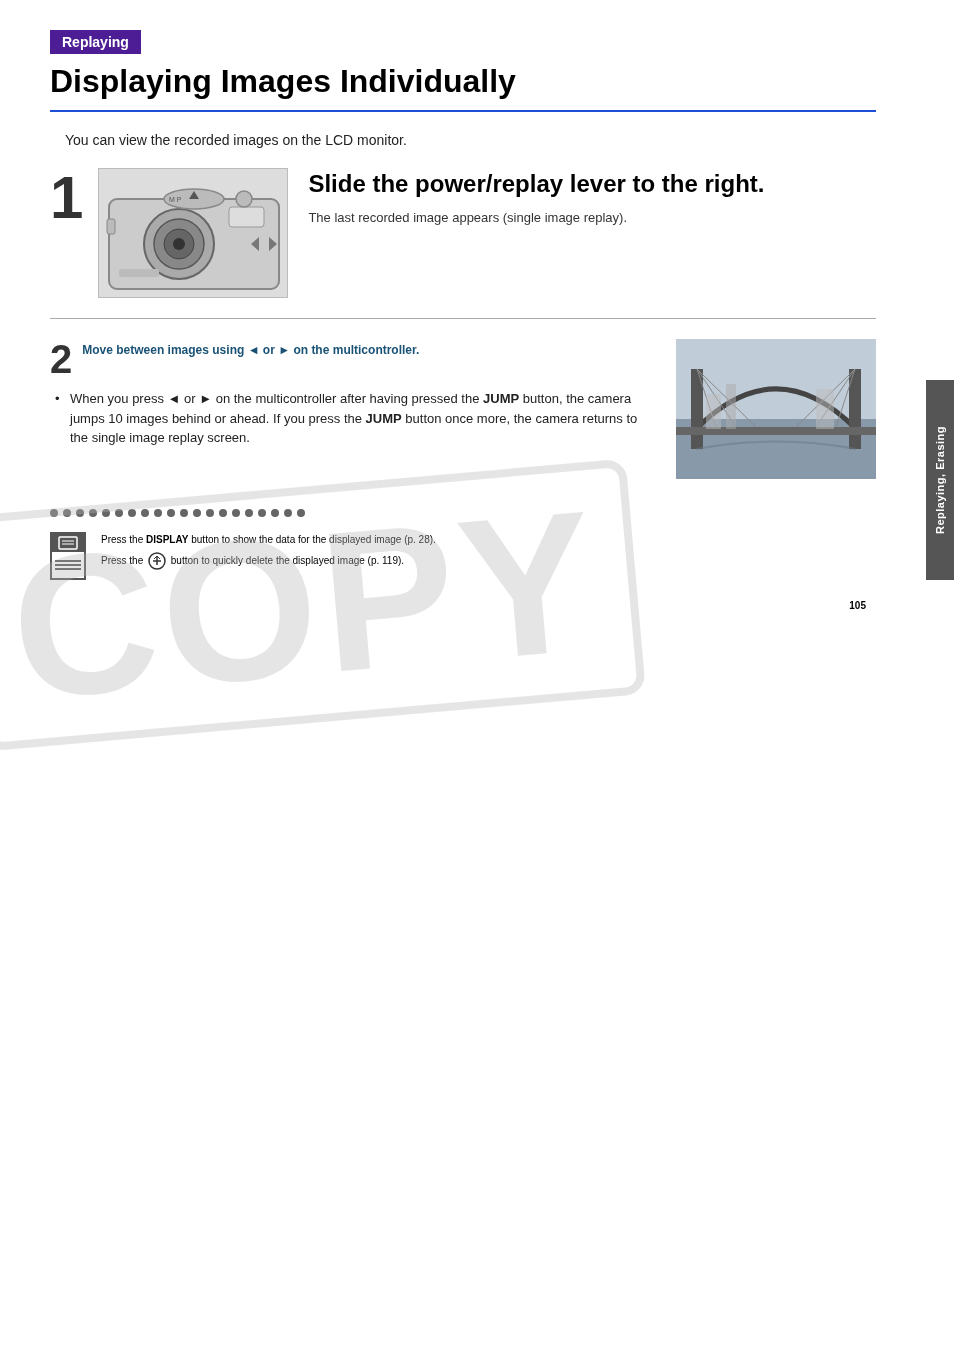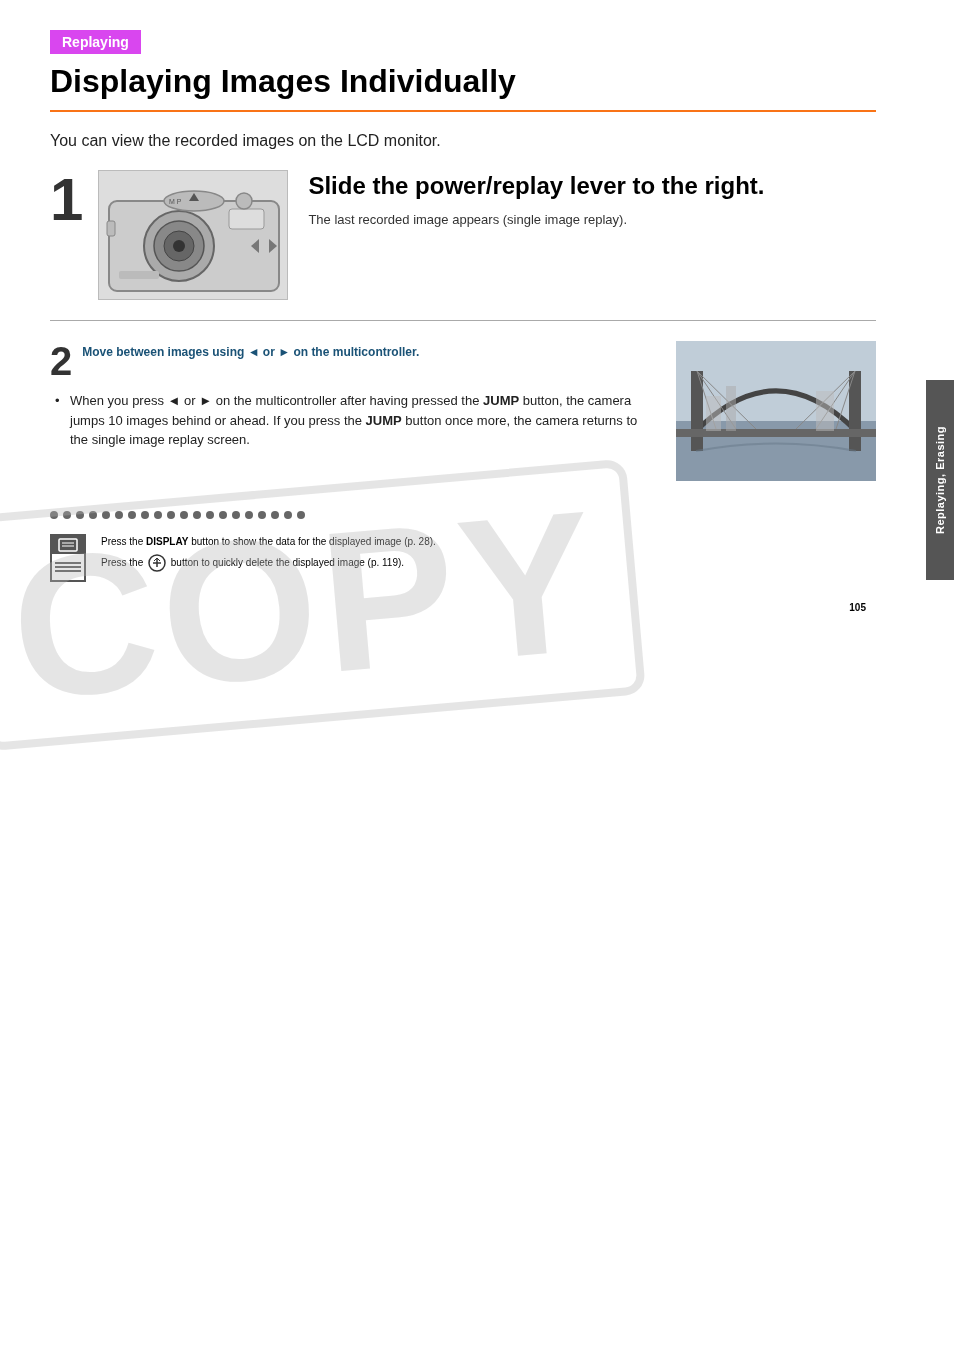--- a/index.html
+++ b/index.html
@@ -46,41 +46,42 @@
 
     
     .content {
       padding: 30px 50px 30px 50px;
       margin-right: 28px;
     }
 
     
     .header-badge {
       display: inline-block;
-      background: #d946ef;
+      background: #4c1d95;
       color: #fff;
       font-size: 14px;
       font-weight: bold;
       padding: 4px 12px;
       margin-bottom: 8px;
     }
 
     .page-title {
       font-size: 32px;
       font-weight: bold;
-      border-bottom: 2px solid #f97316;
+      border-bottom: 2px solid #1d4ed8;
       padding-bottom: 10px;
       margin-bottom: 20px;
       line-height: 1.2;
     }
 
     .intro-text {
-      font-size: 16px;
+      font-size: 14px;
       margin-bottom: 20px;
       color: #222;
+      margin-left: 15px;
     }
 
     
     .step1-container {
       display: flex;
       align-items: flex-start;
       margin-bottom: 20px;
       padding-bottom: 20px;
       border-bottom: 1px solid #aaa;
     }

